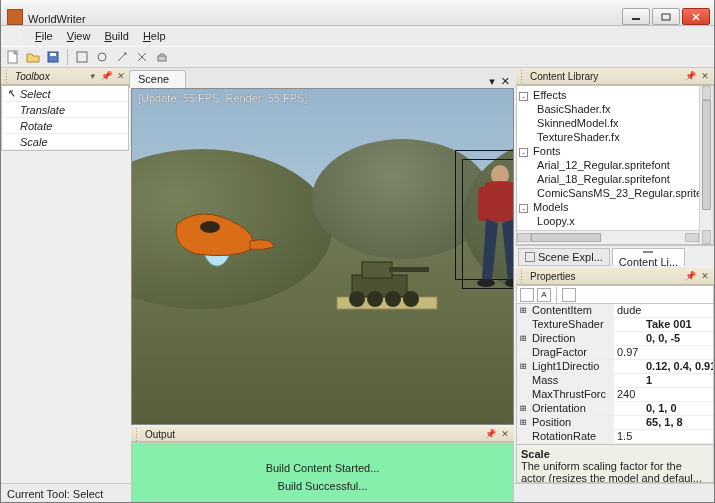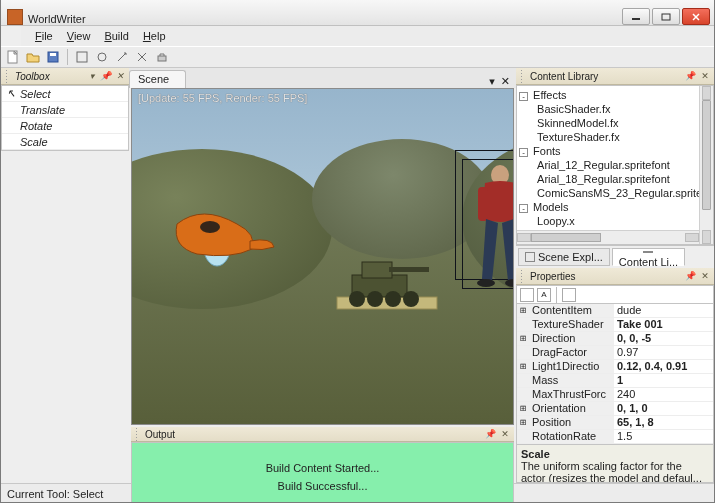--- a/index.html
+++ b/index.html
@@ -64,21 +64,21 @@
   .tab-strip .tab { height: 18px; padding: 2px 6px; background: #e9e9e9; border: 1px solid #bfbfbf; display: flex; align-items: center; gap: 3px; font-size: 10px; }
   .tab-strip .tab.active { background: #fff; border-bottom-color: #fff; flex-direction: column; }
   .tab-icon { width: 10px; height: 10px; border: 1px solid #888; }
   
   .props-toolbar { height: 18px; display: flex; align-items: center; gap: 3px; padding: 0 3px; background: #fff; border: 1px solid #c4c4c4; border-bottom: none; }
   .props-grid { background: #fff; border: 1px solid #c4c4c4; max-height: 155px; overflow: hidden; font-size: 10px; }
   .prow { display: flex; height: 14px; border-bottom: 1px solid #ededed; }
   .prow .pcell-exp { width: 12px; display: flex; align-items: center; justify-content: center; background: #efefef; font-size: 8px; }
   .prow .pcell-name { width: 85px; padding-left: 3px; background: #efefef; overflow: hidden; white-space: nowrap; }
   .prow .pcell-val { flex: 1; padding-left: 3px; overflow: hidden; white-space: nowrap; }
-  .prow.bold .pcell-val { font-weight: bold; }
+  .prow.bold .pcell-val { font-weight: bold; margin-left: 29px; }
   .desc-box { background: #efefe6; border: 1px solid #c4c4c4; border-top: none; padding: 3px 4px; font-size: 10px; height: 38px; overflow: hidden; }
   .desc-box .dtitle { font-weight: bold; }
   
   .statusbar { height: 20px; display: flex; align-items: center; padding-left: 6px; background: #ececec; border-top: 1px solid #c8c8c8; font-size: 10px; }
 </style>
 </head>
 <body>
 
 <div class="titlebar">
   <div class="app-icon"></div>

